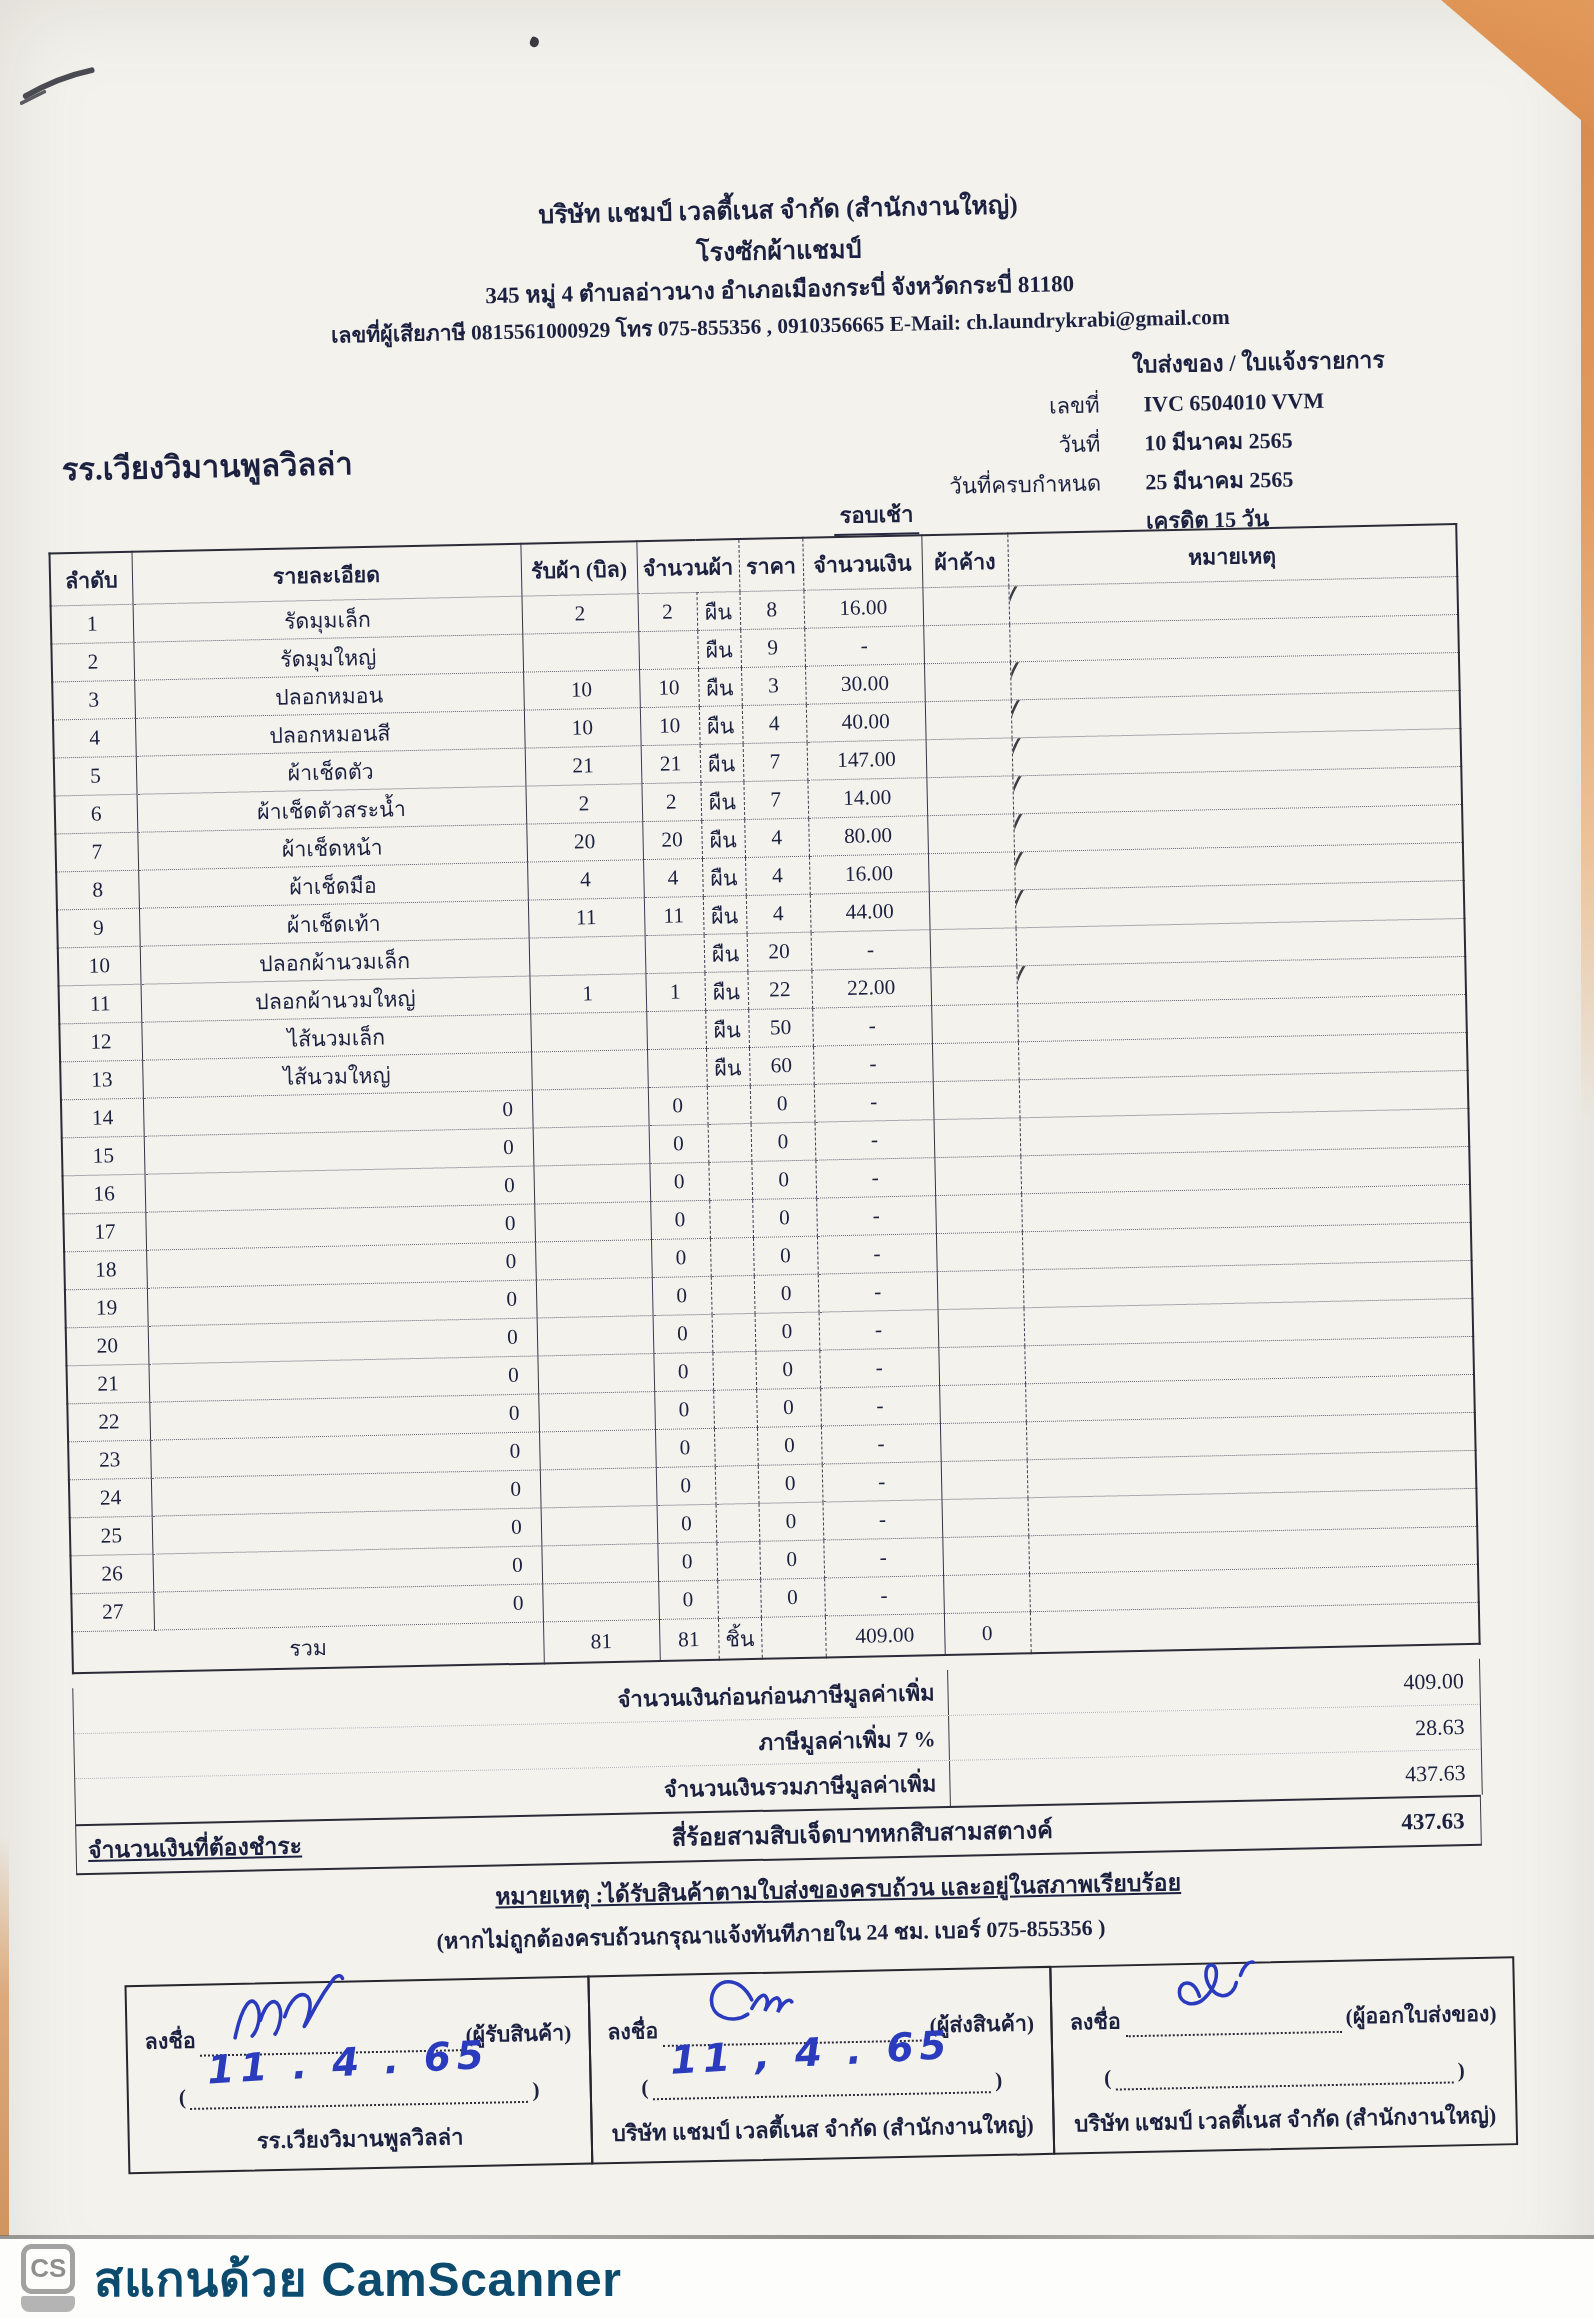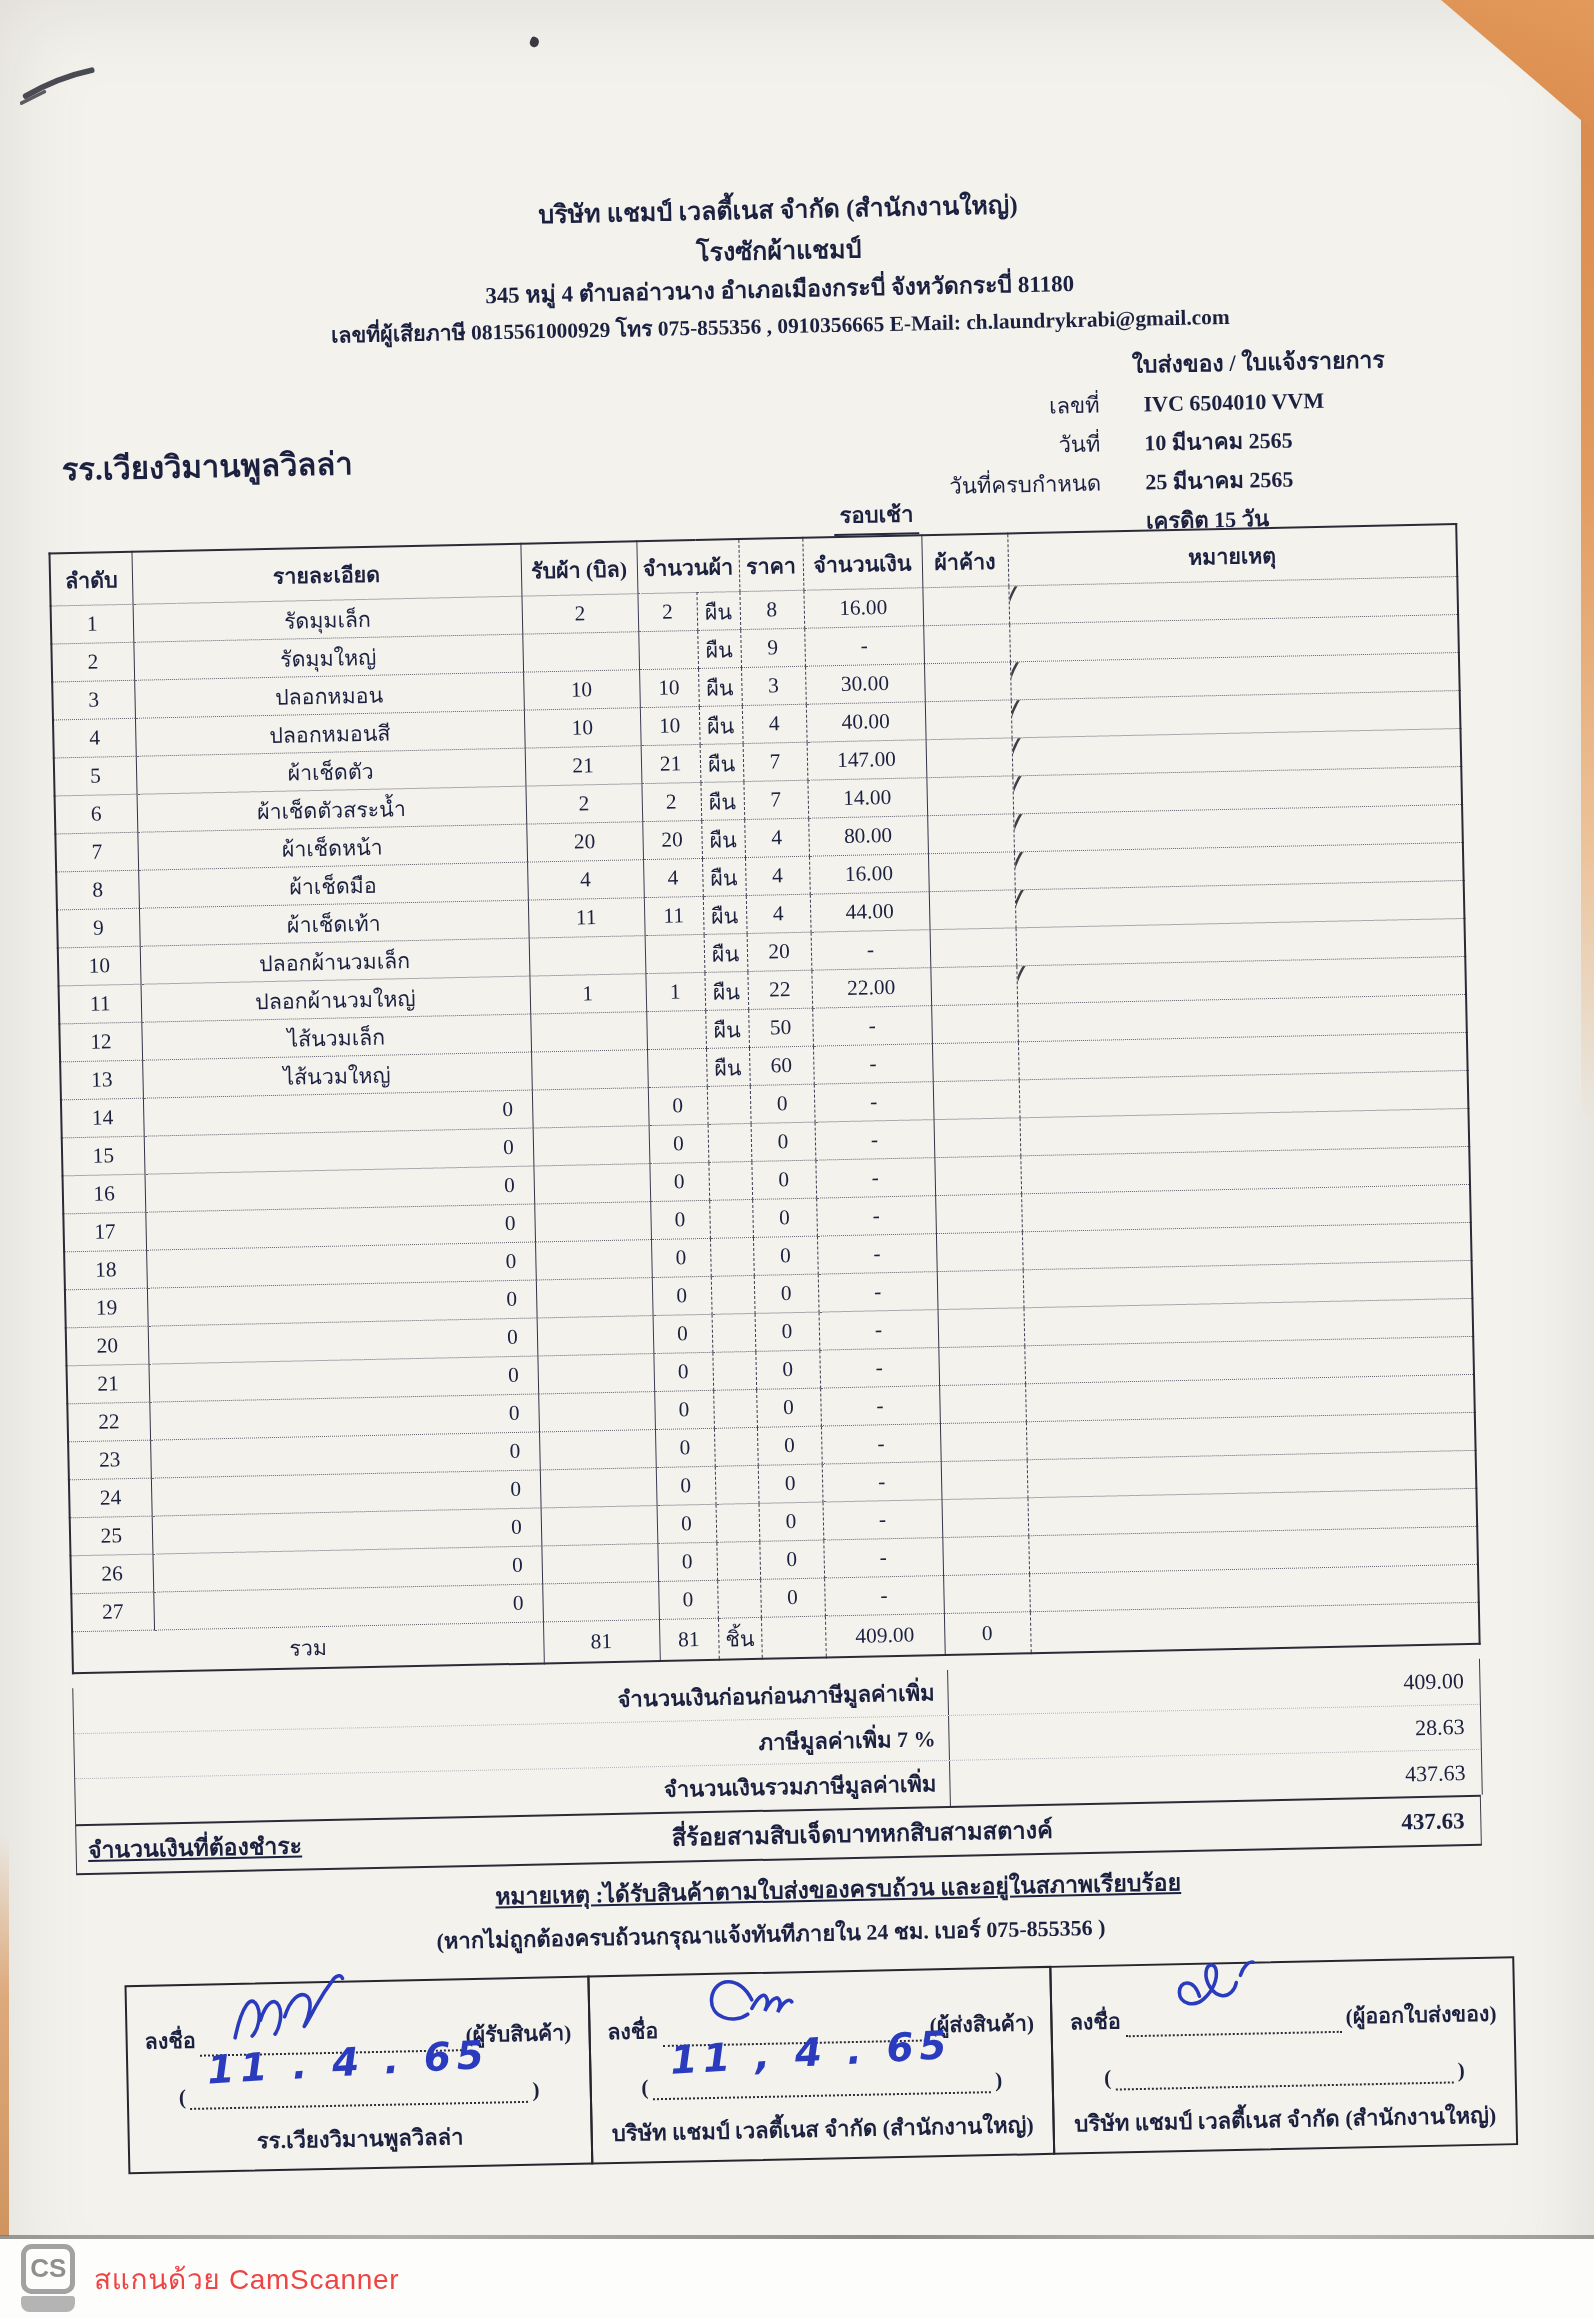--- a/index.html
+++ b/index.html
@@ -89,21 +89,21 @@
   
   .footer{position:absolute;left:0;right:0;bottom:0;height:80px;background:#fdfdfc;}
   .paper-edge{position:absolute;top:-4.3px;left:0;width:100%;height:4.3px;
       background:linear-gradient(90deg,#6a6a68 0%,#8e8e8a 25%,#55554f 55%,#9a9a94 80%,#6f6f6a 100%);opacity:.65;}
   .footer-inner{display:flex;align-items:center;height:100%;padding-left:21.4px;}
   .cs-icon{position:relative;width:54px;height:71px;margin-right:18.6px;}
   .cs-box{box-sizing:border-box;width:54px;height:50px;border:5px solid #a2a2a2;border-radius:10.7px;
       display:flex;align-items:center;justify-content:center;
       font-family:"Liberation Sans",sans-serif;font-weight:bold;font-size:26px;color:#8f8f8f;}
   .cs-base{position:absolute;bottom:2.9px;left:0;width:54px;height:15.7px;background:#b4b4b4;border-radius:2.9px 2.9px 8.6px 8.6px;}
-  .footer-text{font-family:"Liberation Sans",sans-serif;font-size:28px;color:#ef4444;letter-spacing:0.7px;}
+  .footer-text{font-family:"Liberation Sans",sans-serif;font-size:48px;color:#0c4a6e;letter-spacing:0.7px;font-weight:bold;}
 </style>
 </head>
 <body>
 
 <div id="stage">
   <div class="edge-right"></div>
   <div class="corner-tr"></div>
   <div class="edge-left-b"></div>
   <svg class="pencil-mark" width="86" height="46" viewBox="0 0 120 64">
     <path d="M8 46 C32 32 62 18 100 10" fill="none" stroke="#4a4a52" stroke-width="8" stroke-linecap="round"></path>

